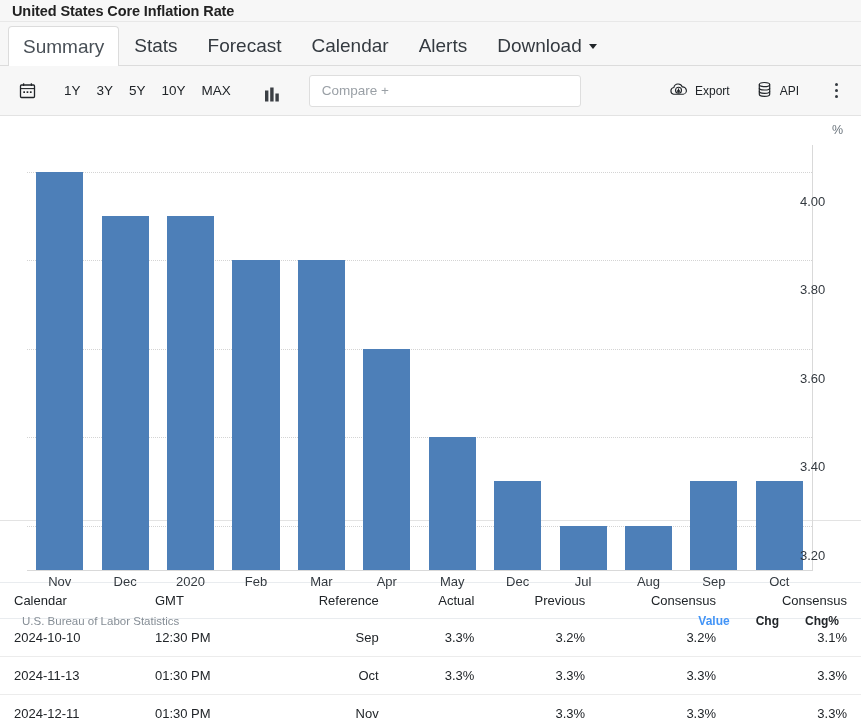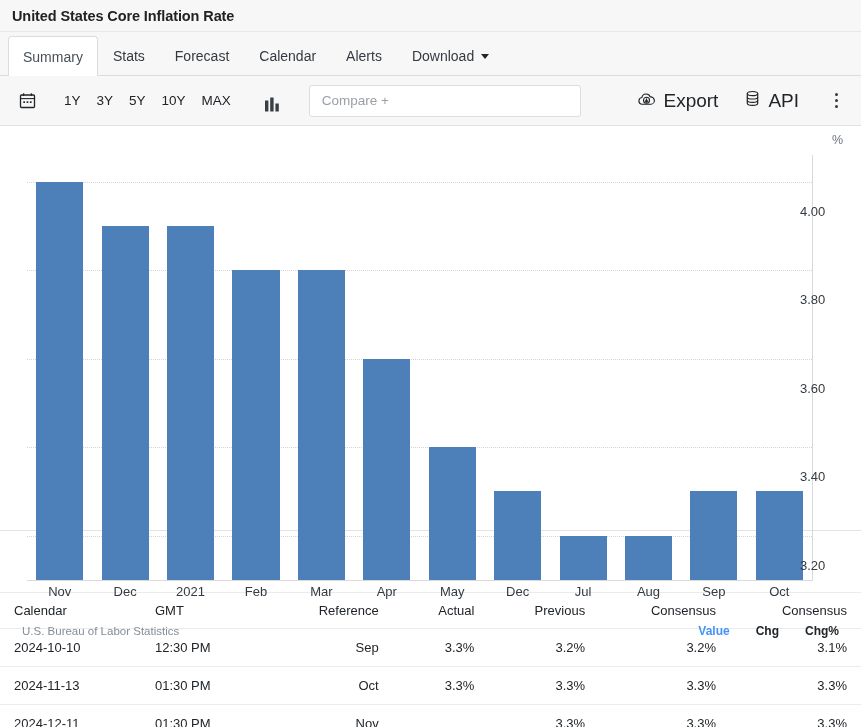--- a/index.html
+++ b/index.html
@@ -7,21 +7,21 @@
   body {
     width: 861px; height: 727px;
     font-family: "Liberation Sans", sans-serif;
     background: #ffffff;
     color: #212529;
     overflow: hidden;
   }
 
   
   .page-header {
-    height: 32px;
+    height: 22px;
     background: #f7f7f7;
     border-bottom: 1px solid #e8e8e8;
     display: flex;
     align-items: center;
     padding: 0 12px;
   }
   .page-title {
     font-size: 14.5px;
     font-weight: bold;
     color: #222;
@@ -35,21 +35,21 @@
     display: flex;
     align-items: stretch;
     padding-left: 8px;
     border-bottom: 1px solid #dcdcdc;
     position: relative;
   }
   .tab {
     display: flex;
     align-items: center;
     padding: 8px 14px;
-    font-size: 14px;
+    font-size: 19px;
     color: #343a40;
     cursor: pointer;
     border: 1px solid transparent;
     border-bottom: none;
     margin-top: 4px;
     position: relative;
     white-space: nowrap;
   }
   .tab.active {
     background: #ffffff;
@@ -113,21 +113,21 @@
     width: 100%;
     font-size: 13.5px;
     font-family: "Liberation Sans", sans-serif;
     color: #495057;
     background: transparent;
   }
   .compare-box input::placeholder { color: #9aa0a6; }
   .tb-right { margin-left: auto; display: flex; align-items: center; }
   .tb-action {
     display: flex; align-items: center;
-    font-size: 19px;
+    font-size: 12px;
     color: #212529;
     cursor: pointer;
     margin-left: 26px;
     gap: 7px;
   }
   .kebab {
     margin-left: 28px;
     margin-right: 4px;
     display: flex; flex-direction: column; gap: 3px;
     align-items: center; justify-content: center;
@@ -442,21 +442,21 @@
         <div class="ylabel" style="top: 144.104px;">3.80</div>
         <div class="ylabel" style="top: 232.646px;">3.60</div>
         <div class="ylabel" style="top: 321.188px; text-align: center;">3.40</div>
         <div class="ylabel" style="top: 409.729px;">3.20</div>
       </div>
   </div>
 
   <div class="xlabels" id="xlabels">
       <div class="xlabel">Nov</div>
       <div class="xlabel">Dec</div>
-      <div class="xlabel">2021</div>
+      <div class="xlabel">2020</div>
       <div class="xlabel">Feb</div>
       <div class="xlabel">Mar</div>
       <div class="xlabel">Apr</div>
       <div class="xlabel">May</div>
       <div class="xlabel">Dec</div>
       <div class="xlabel">Jul</div>
       <div class="xlabel">Aug</div>
       <div class="xlabel">Sep</div>
       <div class="xlabel">Oct</div>
     </div>

